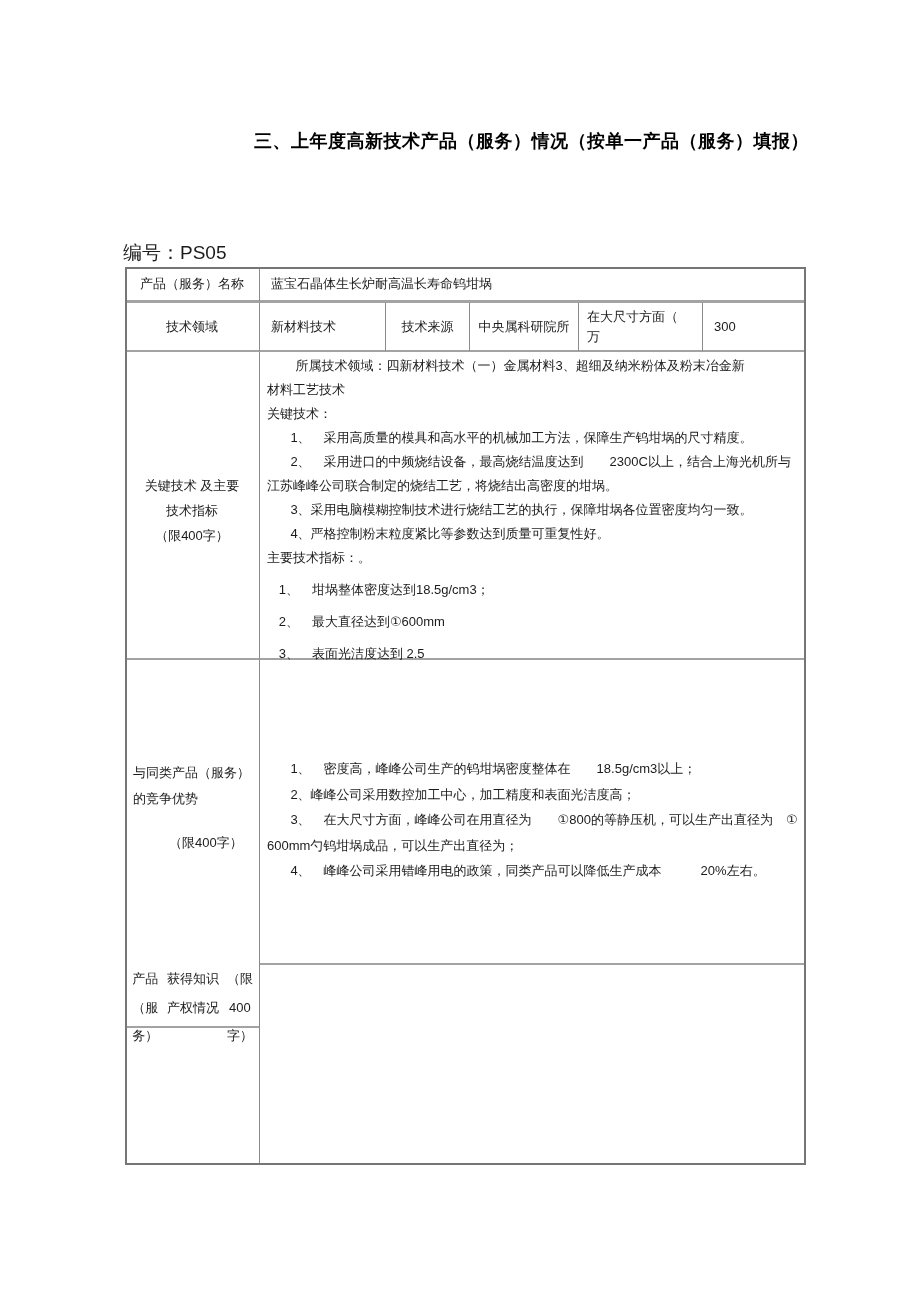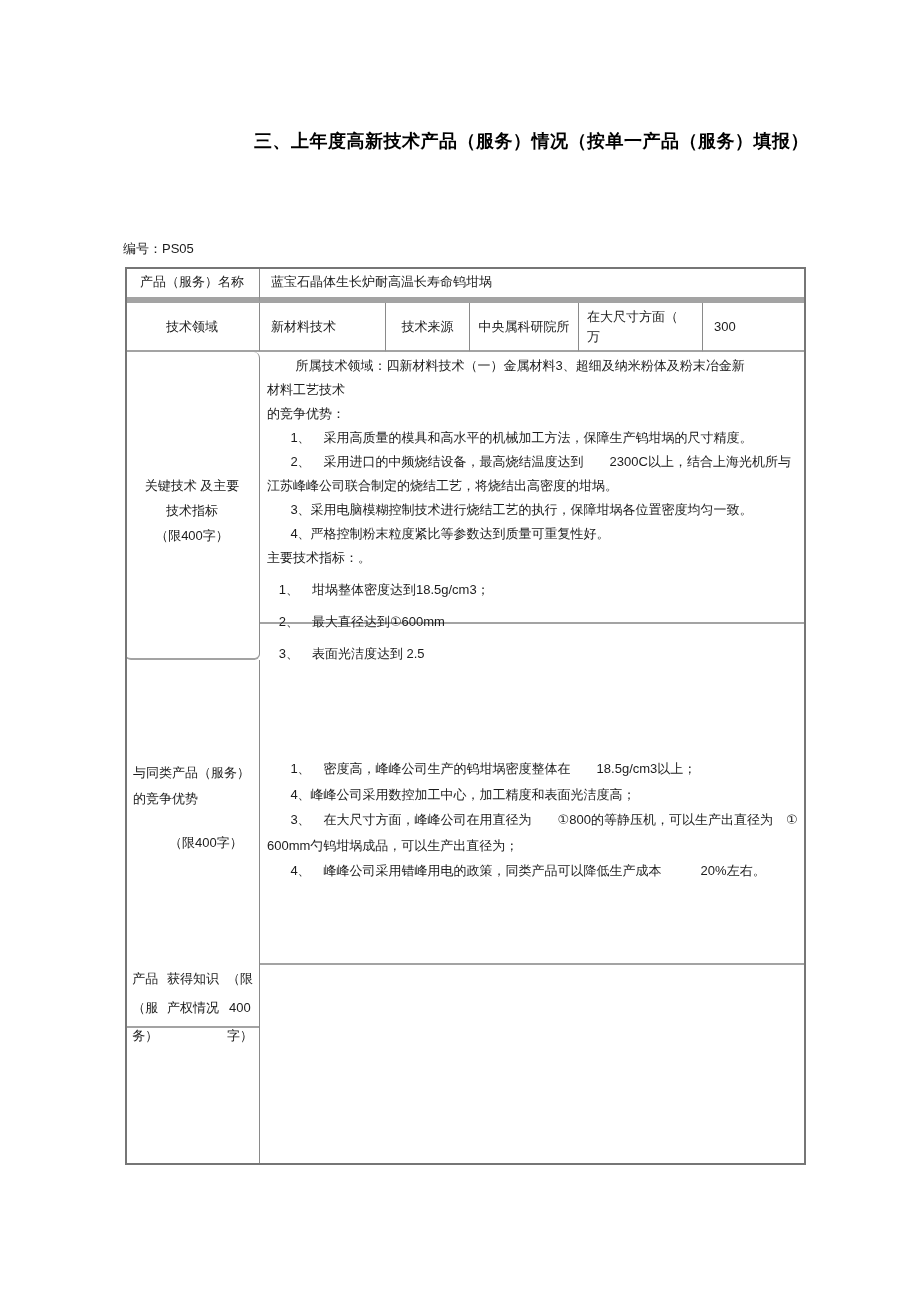--- a/index.html
+++ b/index.html
@@ -11,25 +11,25 @@
     color:#1b1b1b;
     overflow:hidden;
   }
   .title{
     position:absolute;left:254px;top:129px;
     font-size:18px;font-weight:bold;letter-spacing:.5px;color:#000;
     white-space:nowrap;
   }
   .docnum{
     position:absolute;left:123px;top:240px;
-    font-size:13px;white-space:nowrap;
+    font-size:19px;white-space:nowrap;
   }
   .cell{
     position:absolute;box-sizing:border-box;
-    border-right:1px solid #8a8a8a;border-bottom:6px solid #a3a3a3;
+    border-right:1px solid #8a8a8a;border-bottom:3px solid #a3a3a3;
     font-size:13px;line-height:24px;
   }
   .cell.last{border-right:none;}
   .cell.b2{border-bottom-width:2px;}
   .cell.nb{border-bottom:none;}
   .frame{
     position:absolute;left:125px;top:267px;width:681px;height:898px;
     box-sizing:border-box;border:2px solid #767676;pointer-events:none;
   }
   .vcent{display:flex;align-items:center;}
@@ -41,21 +41,21 @@
   .kt p{line-height:24px;}
   .kt p.sp{margin-top:8px;}
   .adv{padding-top:96px;}
   .adv p{line-height:25.5px;}
   .ipc{padding-top:68px;}
   .ipc p{line-height:30px;}
   .ind0{text-indent:2.2em;}
   .ind{text-indent:1.8em;}
   .ind-sm{text-indent:0.9em;}
   .ind-ip{text-indent:2.5em;}
-  .lab3{display:flex;flex-direction:column;justify-content:center;text-align:center;line-height:25px;padding-top:10px;border-radius:6px;}
+  .lab3{display:flex;flex-direction:column;justify-content:center;text-align:center;line-height:25px;padding-top:10px;}
   .lab4{padding:100px 4px 0 8px;line-height:26px;font-size:13px;}
   .lab4 .lim{margin-top:18px;padding-left:36px;}
   .lab5{display:flex;flex-direction:row;justify-content:center;text-align:center;line-height:28.5px;}
 </style>
 </head>
 <body>
 
 <div class="doc">
 
   <div class="title">三、上年度高新技术产品（服务）情况（按单一产品（服务）填报）</div>
@@ -70,43 +70,43 @@
   <div class="cell vcent hcent b2" style="left:470px;top:303px;width:109px;height:49px;">中央属科研院所</div>
   <div class="cell wraplab b2" style="left:579px;top:303px;width:124px;height:49px;">在大尺寸方面（
 万</div>
   <div class="cell vcent pad b2 last" style="left:703px;top:303px;width:103px;height:49px;">300</div>
 
   <div class="cell lab3 b2" style="left:125px;top:352px;width:135px;height:308px;">
     <div>关键技术 及主要</div>
     <div>技术指标</div>
     <div>（限400字）</div>
   </div>
-  <div class="cell content kt b2 last" style="left:260px;top:352px;width:546px;height:272px;">
+  <div class="cell content kt b2 last" style="left:260px;top:352px;width:546px;height:308px;">
     <p class="ind0">所属技术领域：四新材料技术（一）金属材料3、超细及纳米粉体及粉末冶金新</p>
     <p>材料工艺技术</p>
-    <p>的竞争优势：</p>
+    <p>关键技术：</p>
     <p class="ind">1、　采用高质量的模具和高水平的机械加工方法，保障生产钨坩埚的尺寸精度。</p>
     <p class="ind">2、　采用进口的中频烧结设备，最高烧结温度达到　　2300C以上，结合上海光机所与</p>
     <p>江苏峰峰公司联合制定的烧结工艺，将烧结出高密度的坩埚。</p>
     <p class="ind">3、采用电脑模糊控制技术进行烧结工艺的执行，保障坩埚各位置密度均匀一致。</p>
     <p class="ind">4、严格控制粉末粒度紧比等参数达到质量可重复性好。</p>
     <p>主要技术指标：。</p>
     <p class="ind-sm sp">1、　坩埚整体密度达到18.5g/cm3；</p>
     <p class="ind-sm sp">2、　最大直径达到①600mm</p>
     <p class="ind-sm sp">3、　表面光洁度达到 2.5</p>
   </div>
 
   <div class="cell lab4 b2" style="left:125px;top:660px;width:135px;height:368px;">
     <div>与同类产品（服务）</div>
     <div>的竞争优势</div>
     <div class="lim">（限400字）</div>
   </div>
   <div class="cell content adv b2 last" style="left:260px;top:660px;width:546px;height:305px;">
     <p class="ind">1、　密度高，峰峰公司生产的钨坩埚密度整体在　　18.5g/cm3以上；</p>
-    <p class="ind">4、峰峰公司采用数控加工中心，加工精度和表面光洁度高；</p>
+    <p class="ind">2、峰峰公司采用数控加工中心，加工精度和表面光洁度高；</p>
     <p class="ind">3、　在大尺寸方面，峰峰公司在用直径为　　①800的等静压机，可以生产出直径为　①</p>
     <p>600mm勺钨坩埚成品，可以生产出直径为；</p>
     <p class="ind">4、　峰峰公司采用错峰用电的政策，同类产品可以降低生产成本　　　20%左右。</p>
   </div>
 
   <div class="cell lab5 nb" style="left:125px;top:965px;width:135px;height:200px;">
     <div>产品（服务）</div>
     <div>获得知识 产权情况</div>
     <div>（限400字）</div>
   </div>

